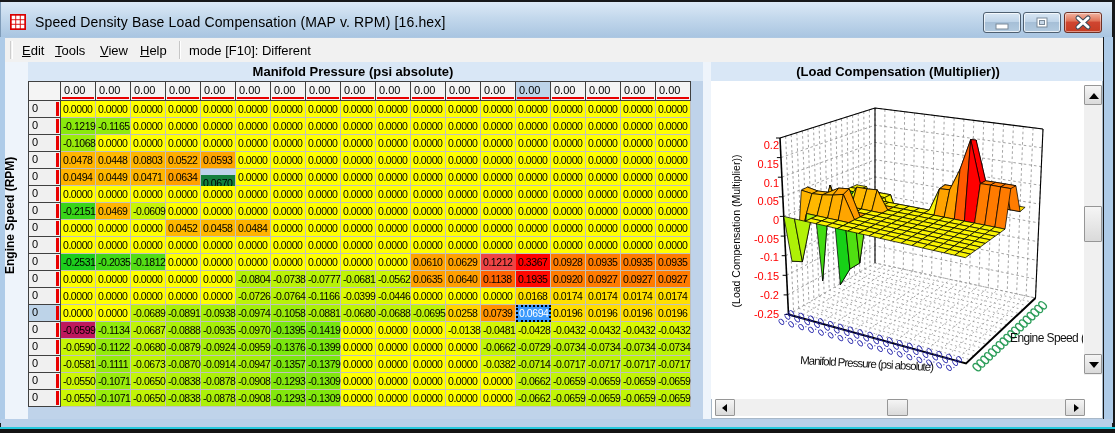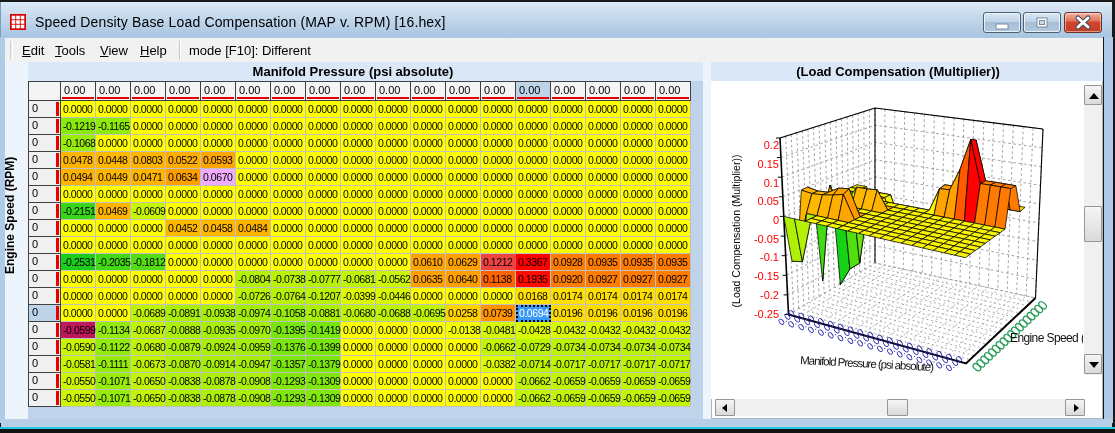--- a/index.html
+++ b/index.html
@@ -260,21 +260,21 @@
 <div class="cell" style="left:621px;top:152px;width:35px;height:17px;background:#FFFF00">0.0000</div>
 <div class="cell" style="left:656px;top:152px;width:35px;height:17px;background:#FFFF00">0.0000</div>
 <div class="rhdr" style="left:28px;top:169px;width:33px;height:17px">
     <span>0</span>
     <b></b>
   </div>
 <div class="cell" style="left:61px;top:169px;width:35px;height:17px;background:#FFB200">0.0494</div>
 <div class="cell" style="left:96px;top:169px;width:35px;height:17px;background:#FFB800">0.0449</div>
 <div class="cell" style="left:131px;top:169px;width:35px;height:17px;background:#FFB500">0.0471</div>
 <div class="cell" style="left:166px;top:169px;width:35px;height:17px;background:#FFA000">0.0634</div>
-<div class="cell" style="left:201px;top:169px;width:35px;height:17px;background:#f0abfc">0.0670</div>
+<div class="cell" style="left:201px;top:175px;width:35px;height:17px;background:#15803d">0.0670</div>
 <div class="cell" style="left:236px;top:169px;width:35px;height:17px;background:#FFFF00">0.0000</div>
 <div class="cell" style="left:271px;top:169px;width:35px;height:17px;background:#FFFF00">0.0000</div>
 <div class="cell" style="left:306px;top:169px;width:35px;height:17px;background:#FFFF00">0.0000</div>
 <div class="cell" style="left:341px;top:169px;width:35px;height:17px;background:#FFFF00">0.0000</div>
 <div class="cell" style="left:376px;top:169px;width:35px;height:17px;background:#FFFF00">0.0000</div>
 <div class="cell" style="left:411px;top:169px;width:35px;height:17px;background:#FFFF00">0.0000</div>
 <div class="cell" style="left:446px;top:169px;width:35px;height:17px;background:#FFFF00">0.0000</div>
 <div class="cell" style="left:481px;top:169px;width:35px;height:17px;background:#FFFF00">0.0000</div>
 <div class="cell" style="left:516px;top:169px;width:35px;height:17px;background:#FFFF00">0.0000</div>
 <div class="cell" style="left:551px;top:169px;width:35px;height:17px;background:#FFFF00">0.0000</div>
@@ -417,21 +417,21 @@
     <span>0</span>
     <b></b>
   </div>
 <div class="cell" style="left:61px;top:288px;width:35px;height:17px;background:#FFFF00">0.0000</div>
 <div class="cell" style="left:96px;top:288px;width:35px;height:17px;background:#FFFF00">0.0000</div>
 <div class="cell" style="left:131px;top:288px;width:35px;height:17px;background:#FFFF00">0.0000</div>
 <div class="cell" style="left:166px;top:288px;width:35px;height:17px;background:#FFFF00">0.0000</div>
 <div class="cell" style="left:201px;top:288px;width:35px;height:17px;background:#FFFF00">0.0000</div>
 <div class="cell" style="left:236px;top:288px;width:35px;height:17px;background:#BBF307">-0.0726</div>
 <div class="cell" style="left:271px;top:288px;width:35px;height:17px;background:#B7F208">-0.0764</div>
-<div class="cell" style="left:306px;top:288px;width:35px;height:17px;background:#B7F208">-0.1207</div>
+<div class="cell" style="left:306px;top:288px;width:35px;height:17px;background:#B7F208">-0.1166</div>
 <div class="cell" style="left:341px;top:288px;width:35px;height:17px;background:#DCF904">-0.0399</div>
 <div class="cell" style="left:376px;top:288px;width:35px;height:17px;background:#D7F804">-0.0446</div>
 <div class="cell" style="left:411px;top:288px;width:35px;height:17px;background:#FFFF00">0.0000</div>
 <div class="cell" style="left:446px;top:288px;width:35px;height:17px;background:#FFFF00">0.0000</div>
 <div class="cell" style="left:481px;top:288px;width:35px;height:17px;background:#FFFF00">0.0000</div>
 <div class="cell" style="left:516px;top:288px;width:35px;height:17px;background:#FFE000">0.0168</div>
 <div class="cell" style="left:551px;top:288px;width:35px;height:17px;background:#FFDF00">0.0174</div>
 <div class="cell" style="left:586px;top:288px;width:35px;height:17px;background:#FFDF00">0.0174</div>
 <div class="cell" style="left:621px;top:288px;width:35px;height:17px;background:#FFDF00">0.0174</div>
 <div class="cell" style="left:656px;top:288px;width:35px;height:17px;background:#FFDF00">0.0174</div>

